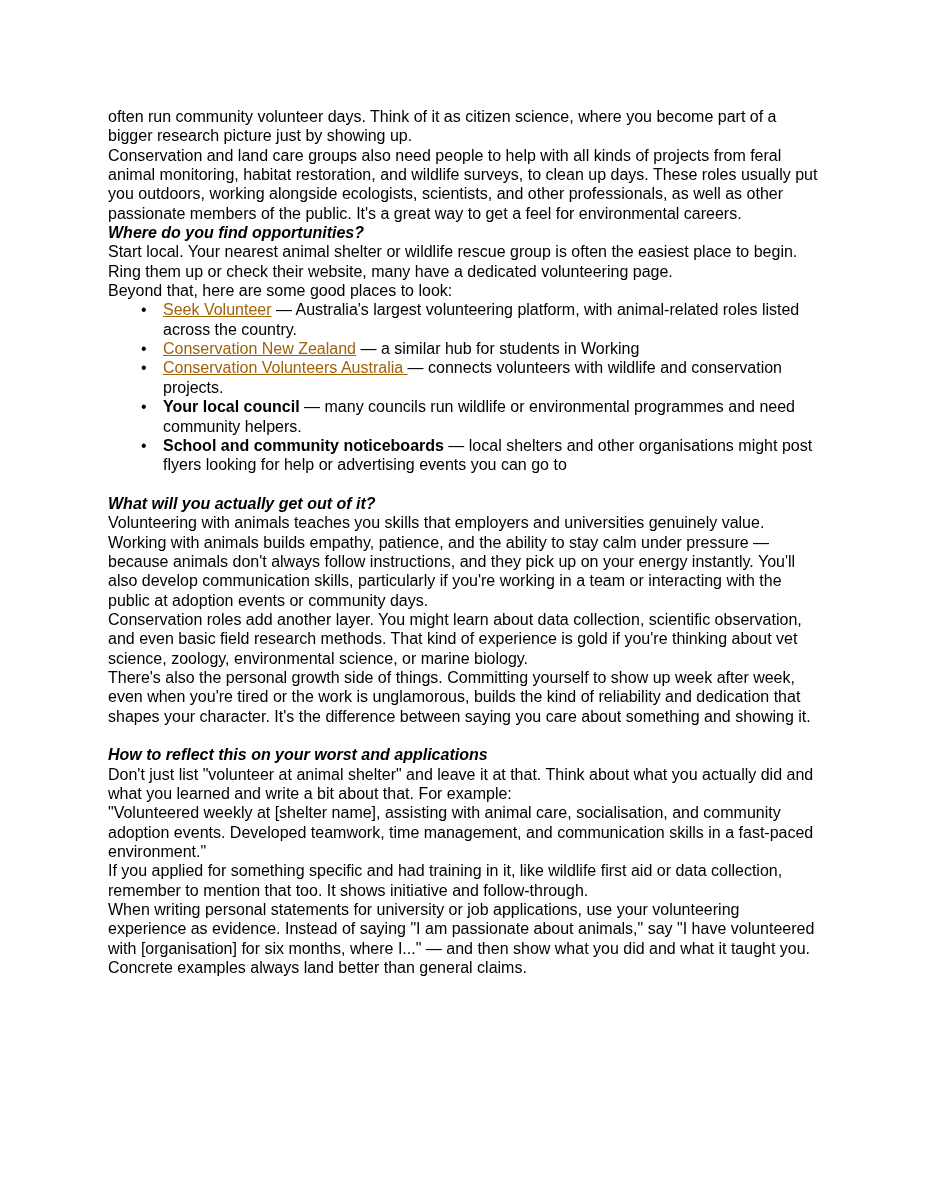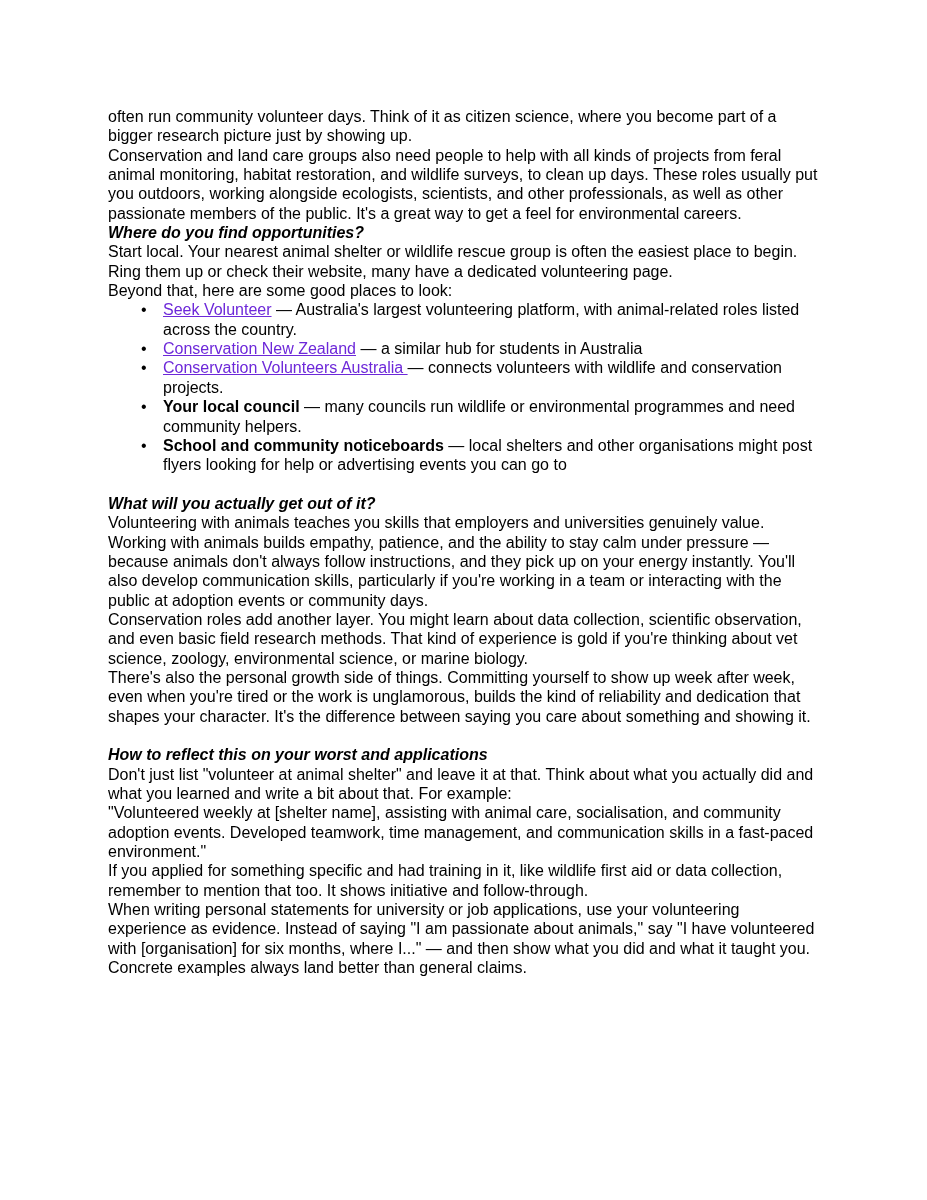--- a/index.html
+++ b/index.html
@@ -39,21 +39,21 @@
   ul.doc-list li {
     position: relative;
     padding-left: 55px;
   }
   .bullet {
     position: absolute;
     left: 33px;
     top: 0;
   }
   a.link {
-    color: #6d28d9;
+    color: #a16207;
     text-decoration: underline;
     cursor: pointer;
   }
   .bold {
     font-weight: bold;
   }
   .spacer {
     height: 19.35px;
   }
 </style>
@@ -61,21 +61,21 @@
 <body>
 
 <div class="page">
     <p><span class="">often run community volunteer days. Think of it as citizen science, where you become part of a bigger research picture just by showing up.</span></p>
     <p><span class="">Conservation and land care groups also need people to help with all kinds of projects from feral animal monitoring, habitat restoration, and wildlife surveys, to clean up days. These roles usually put you outdoors, working alongside ecologists, scientists, and other professionals, as well as other passionate members of the public. It's a great way to get a feel for environmental careers.</span></p>
     <p class="heading">Where do you find opportunities?</p>
     <p><span class="">Start local. Your nearest animal shelter or wildlife rescue group is often the easiest place to begin. Ring them up or check their website, many have a dedicated volunteering page.</span></p>
     <p><span class="">Beyond that, here are some good places to look:</span></p>
     <ul class="doc-list">
       <li><span class="bullet">•</span><a class="link">Seek Volunteer</a><span class=""> — Australia's largest volunteering platform, with animal-related roles listed across the country.</span></li>
-      <li><span class="bullet">•</span><a class="link">Conservation New Zealand</a><span class=""> — a similar hub for students in Australia</span></li>
+      <li><span class="bullet">•</span><a class="link">Conservation New Zealand</a><span class=""> — a similar hub for students in Working</span></li>
       <li><span class="bullet">•</span><a class="link">Conservation Volunteers Australia </a><span class="">— connects volunteers with wildlife and conservation projects.</span></li>
       <li><span class="bullet">•</span><span class="bold">Your local council</span><span class=""> — many councils run wildlife or environmental programmes and need community helpers.</span></li>
       <li><span class="bullet">•</span><span class="bold">School and community noticeboards</span><span class=""> — local shelters and other organisations might post flyers looking for help or advertising events you can go to</span></li>
     </ul>
     <div class="spacer"></div>
     <p class="heading">What will you actually get out of it?</p>
     <p><span class="">Volunteering with animals teaches you skills that employers and universities genuinely value. Working with animals builds empathy, patience, and the ability to stay calm under pressure — because animals don't always follow instructions, and they pick up on your energy instantly. You'll also develop communication skills, particularly if you're working in a team or interacting with the public at adoption events or community days.</span></p>
     <p><span class="">Conservation roles add another layer. You might learn about data collection, scientific observation, and even basic field research methods. That kind of experience is gold if you're thinking about vet science, zoology, environmental science, or marine biology.</span></p>
     <p><span class="">There's also the personal growth side of things. Committing yourself to show up week after week, even when you're tired or the work is unglamorous, builds the kind of reliability and dedication that shapes your character. It's the difference between saying you care about something and showing it.</span></p>
     <div class="spacer"></div>

